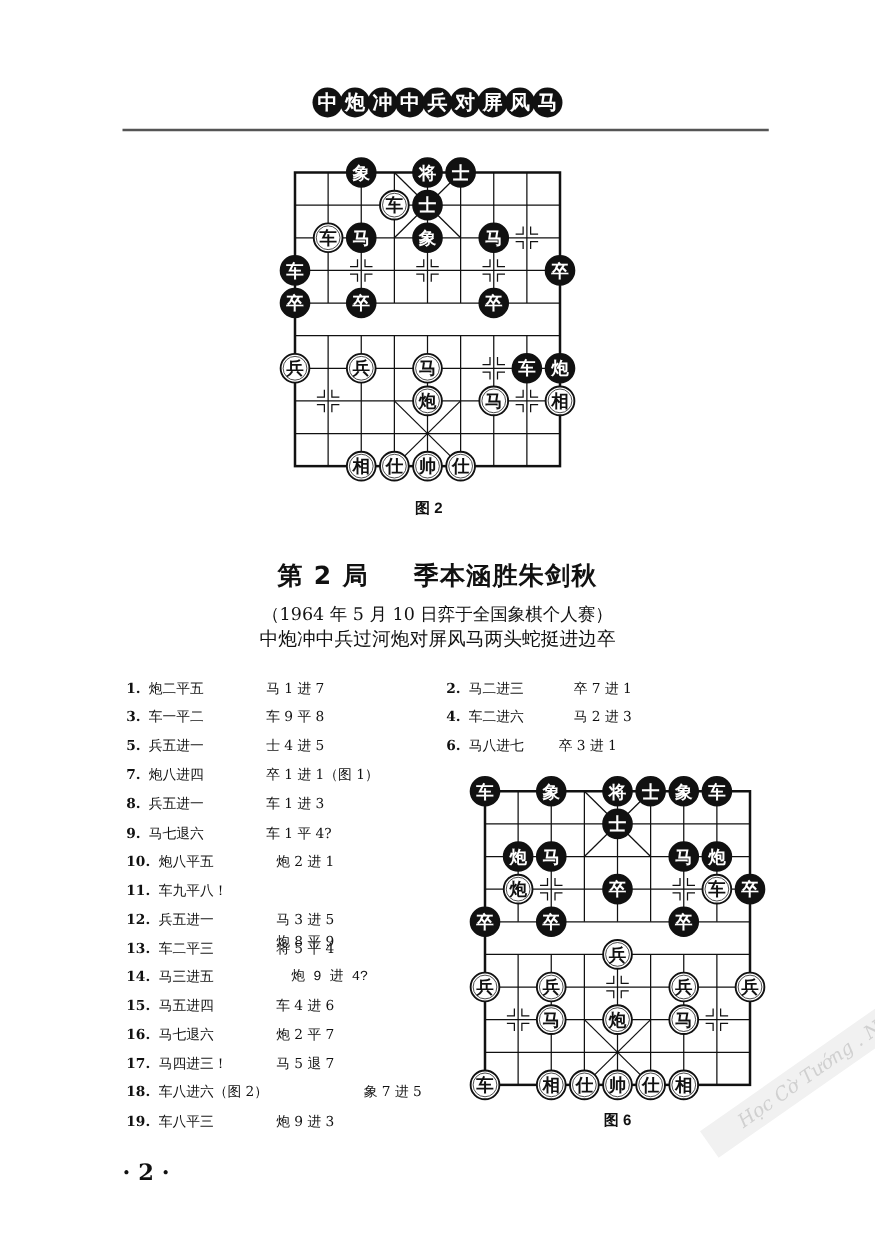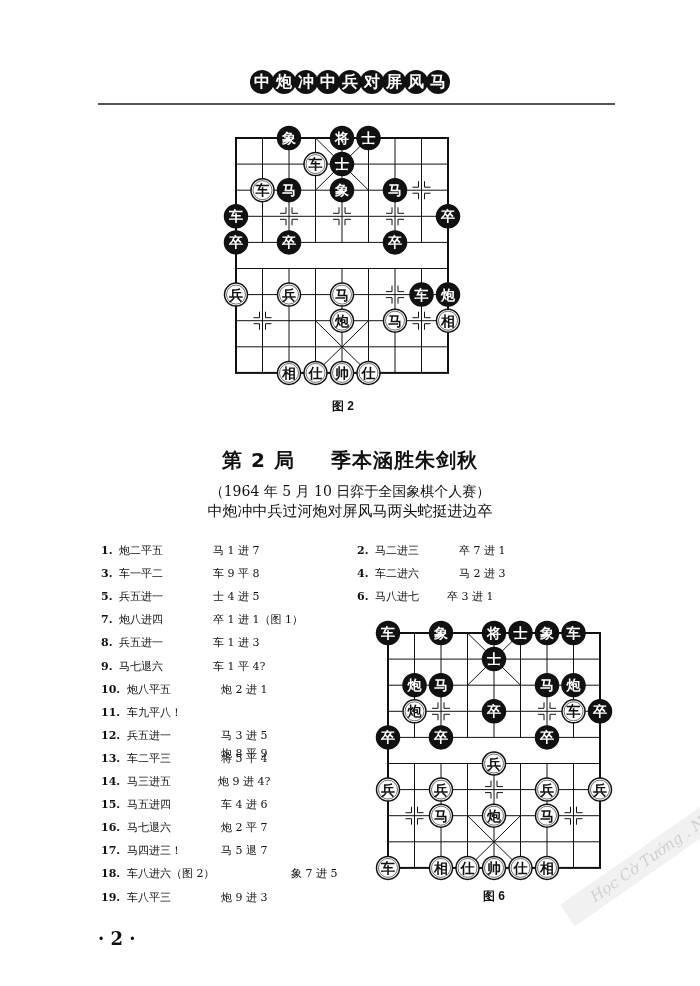--- a/index.html
+++ b/index.html
@@ -218,21 +218,21 @@
     <div class="move" style="left: 101px; top: 540px;"><span class="num" style="width: 18px;">1.</span><span class="red">炮二平五</span><span class="black" style="left: 112px;">马 1 进 7</span></div>
     <div class="move" style="left: 101px; top: 563.1px;"><span class="num" style="width: 18px;">3.</span><span class="red">车一平二</span><span class="black" style="left: 112px;">车 9 平 8</span></div>
     <div class="move" style="left: 101px; top: 586.2px;"><span class="num" style="width: 18px;">5.</span><span class="red">兵五进一</span><span class="black" style="left: 112px;">士 4 进 5</span></div>
     <div class="move" style="left: 101px; top: 609.3px;"><span class="num" style="width: 18px;">7.</span><span class="red">炮八进四</span><span class="black" style="left: 112px;">卒 1 进 1（图 1）</span></div>
     <div class="move" style="left: 101px; top: 632.4px;"><span class="num" style="width: 18px;">8.</span><span class="red">兵五进一</span><span class="black" style="left: 112px;">车 1 进 3</span></div>
     <div class="move" style="left: 101px; top: 655.5px;"><span class="num" style="width: 18px;">9.</span><span class="red">马七退六</span><span class="black" style="left: 112px;">车 1 平 4?</span></div>
     <div class="move" style="left: 101px; top: 678.6px;"><span class="num" style="width: 26px;">10.</span><span class="red">炮八平五</span><span class="black" style="left: 120px;">炮 2 进 1</span></div>
     <div class="move" style="left: 101px; top: 701.7px;"><span class="num" style="width: 26px;">11.</span><span class="red">车九平八！</span><span class="black" style="left: 120px; margin-top: 41px;">炮 8 平 9</span></div>
     <div class="move" style="left: 101px; top: 724.8px;"><span class="num" style="width: 26px;">12.</span><span class="red">兵五进一</span><span class="black" style="left: 120px;">马 3 进 5</span></div>
     <div class="move" style="left: 101px; top: 747.9px;"><span class="num" style="width: 26px;">13.</span><span class="red">车二平三</span><span class="black" style="left: 120px;">将 5 平 4</span></div>
-    <div class="move" style="left: 101px; top: 771px;"><span class="num" style="width: 26px;">14.</span><span class="red">马三进五</span><span class="black" style="left: 117px;">炮 9 进 4?</span></div>
+    <div class="move" style="left: 101px; top: 771px;"><span class="num" style="width: 26px;">14.</span><span class="red">马三进五</span><span class="black" style="left: 132px; font-family: Liberation Mono, monospace;">炮 9 进 4?</span></div>
     <div class="move" style="left: 101px; top: 794.1px;"><span class="num" style="width: 26px;">15.</span><span class="red">马五进四</span><span class="black" style="left: 120px;">车 4 进 6</span></div>
     <div class="move" style="left: 101px; top: 817.2px;"><span class="num" style="width: 26px;">16.</span><span class="red">马七退六</span><span class="black" style="left: 120px;">炮 2 平 7</span></div>
     <div class="move" style="left: 101px; top: 840.3px;"><span class="num" style="width: 26px;">17.</span><span class="red">马四进三！</span><span class="black" style="left: 120px;">马 5 退 7</span></div>
     <div class="move" style="left: 101px; top: 863.4px;"><span class="num" style="width: 26px;">18.</span><span class="red">车八进六（图 2）</span><span class="black" style="left: 190px;">象 7 进 5</span></div>
     <div class="move" style="left: 101px; top: 886.5px;"><span class="num" style="width: 26px;">19.</span><span class="red">车八平三</span><span class="black" style="left: 120px;">炮 9 进 3</span></div>
   </div>
 <div id="moves-right">
     <div class="move" style="left: 357px; top: 540px;"><span class="num" style="width: 18px;">2.</span><span class="red">马二进三</span><span class="black" style="left: 102px;">卒 7 进 1</span></div>
     <div class="move" style="left: 357px; top: 563.1px;"><span class="num" style="width: 18px;">4.</span><span class="red">车二进六</span><span class="black" style="left: 102px;">马 2 进 3</span></div>
     <div class="move" style="left: 357px; top: 586.2px;"><span class="num" style="width: 18px;">6.</span><span class="red">马八进七</span><span class="black" style="left: 90px;">卒 3 进 1</span></div>

